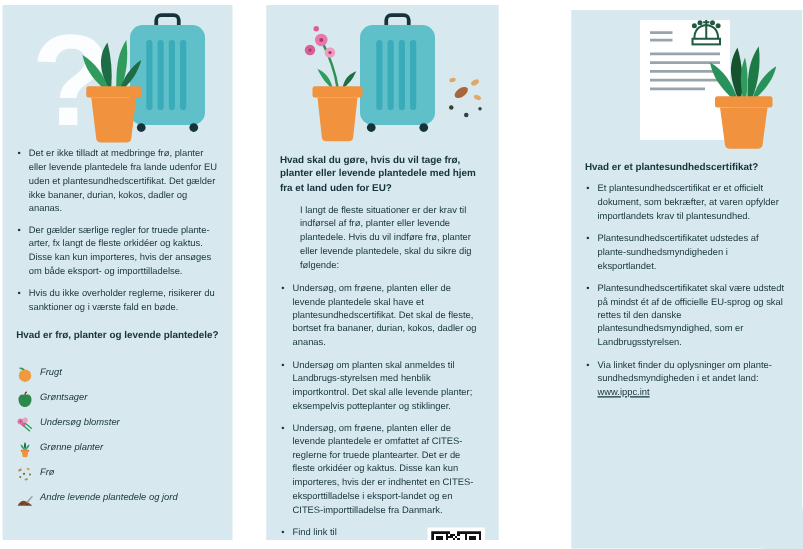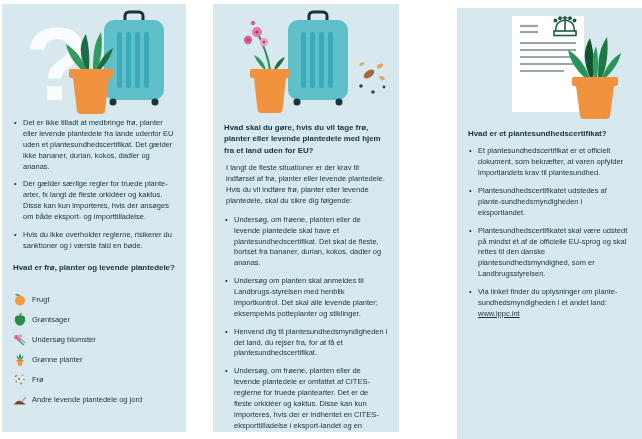--- a/index.html
+++ b/index.html
@@ -7,28 +7,28 @@
     width:642px;height:439px;background:#ffffff;position:relative;
     font-family:"Liberation Sans", sans-serif;color:#16333c;overflow:hidden;
   }
   .panel{position:absolute;background:#d7e9ee;overflow:hidden;box-sizing:border-box;padding:0 11px;}
   #panel1{left:2px;top:4px;width:184px;height:428px;}
   #panel2{left:213px;top:4px;width:186px;height:428px;}
   #panel3{left:457px;top:8px;width:185px;height:431px;}
   .illu{display:block;margin:4px auto 2px auto;}
   .h{font-weight:bold;font-size:7.9px;line-height:1.45;margin:6px 0 7px 0;}
   .sub-h{font-weight:bold;font-size:7.9px;line-height:1.45;margin:10px 0 20px 0;}
-  .intro{font-size:7.5px;line-height:1.45;margin:0 0 8px 2px;}
+  .intro{font-size:7.5px;line-height:1.45;margin:0 0 8px 16px;}
   ul.bullets{list-style:none;margin:0;padding:0;}
   ul.bullets li{
     position:relative;padding-left:10px;margin-bottom:7px;
     font-size:7.5px;line-height:1.45;
   }
   ul.bullets li::before{content:"•";position:absolute;left:1px;top:0;font-size:7.5px;}
-  .legend-row{display:flex;align-items:center;margin-bottom:7px;}
+  .legend-row{display:flex;margin-bottom:7px;font-style:italic;}
   .legend-row .ic{flex:0 0 14px;height:13px;margin-right:5px;}
   .legend-label{font-size:7.5px;line-height:1.3;}
   .qr-row{display:flex;align-items:flex-start;}
   .qr-row .txt{flex:1;padding-right:6px;}
   .qr-box{flex:0 0 auto;background:#ffffff;padding:3px;margin-top:1px;}
   .link{text-decoration:underline;color:#16333c;cursor:pointer;}
 </style>
 </head>
 <body>
 
@@ -164,21 +164,20 @@
       <circle cx="160" cy="79" r="1.4" fill="#33423a"></circle>
     </g>
   </svg>
 
   <div class="h">Hvad skal du gøre, hvis du vil tage frø, planter eller levende plantedele med hjem fra et land uden for EU?</div>
   <p class="intro">I langt de fleste situationer er der krav til indførsel af frø, planter eller levende plantedele. Hvis du vil indføre frø, planter eller levende plantedele, skal du sikre dig følgende:</p>
 
   <ul class="bullets">
     <li>Undersøg, om frøene, planten eller de levende plantedele skal have et plantesundhedscertifikat. Det skal de fleste, bortset fra bananer, durian, kokos, dadler og ananas.</li>
     <li>Undersøg om planten skal anmeldes til Landbrugs-styrelsen med henblik importkontrol. Det skal alle levende planter; eksempelvis potteplanter og stiklinger.</li>
-    <li>Henvend dig til plantesundhedsmyndigheden i det land, du rejser fra, for at få et plantesundhedscertifikat.</li>
     <li>Undersøg, om frøene, planten eller de levende plantedele er omfattet af CITES-reglerne for truede plantearter. Det er de fleste orkidéer og kaktus. Disse kan kun importeres, hvis der er indhentet en CITES-eksporttilladelse i eksport-landet og en CITES-importtilladelse fra Danmark.</li>
     <li>
       <div class="qr-row">
         <span class="txt">Find link til Landbrugsstyrelsens hjemmeside om importregler for privatpersoner via QR-koden:</span>
         <span class="qr-box">
           <svg id="qr-svg" width="40" height="40" viewBox="0 0 21 21" shape-rendering="crispEdges">
               <rect x="0" y="0" width="1" height="1" fill="#111"></rect>
               <rect x="1" y="0" width="1" height="1" fill="#111"></rect>
               <rect x="2" y="0" width="1" height="1" fill="#111"></rect>
               <rect x="3" y="0" width="1" height="1" fill="#111"></rect>

